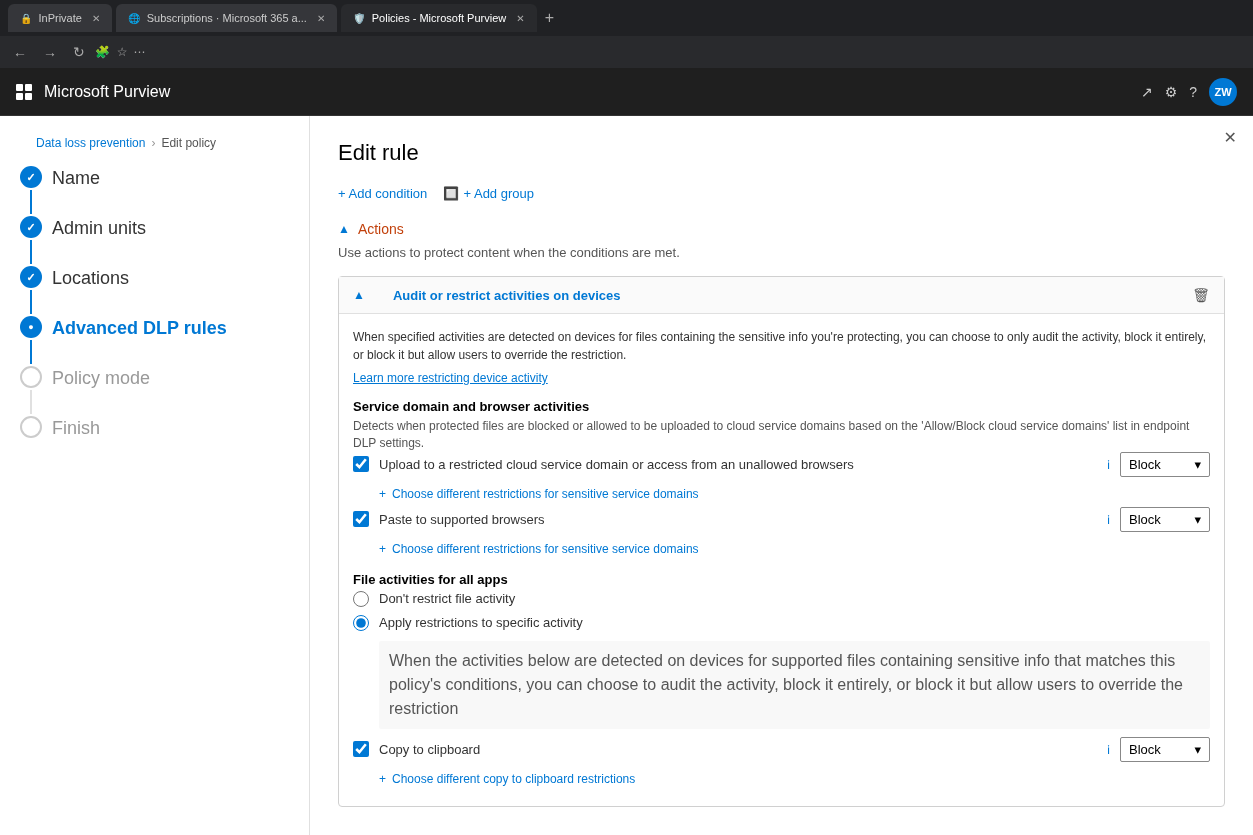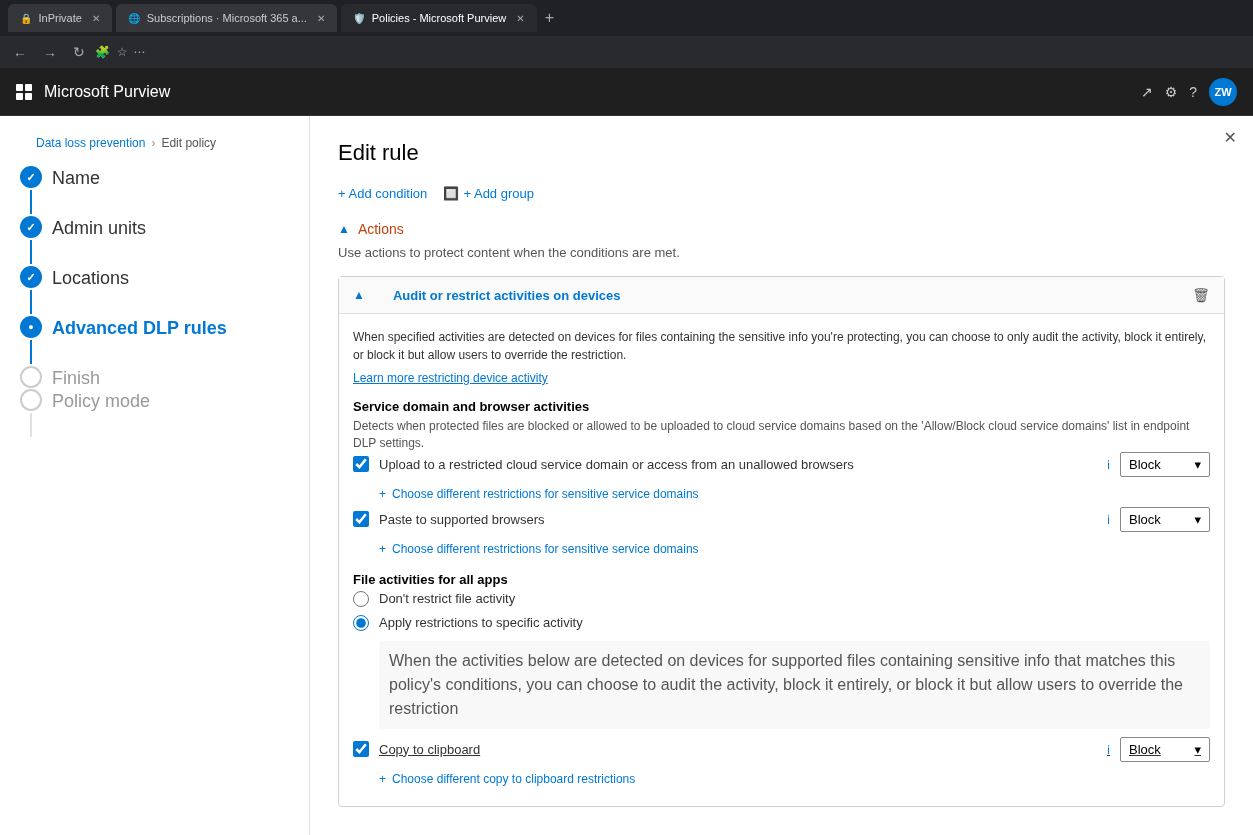--- a/index.html
+++ b/index.html
@@ -177,30 +177,30 @@
           <div class="wizard-step-indicator">
             <div class="wizard-circle active" style="font-size:9px;">●</div>
             <div class="wizard-line"></div>
           </div>
           <span class="wizard-step-label active">Advanced DLP rules</span>
         </div>
 
         <div class="wizard-step">
           <div class="wizard-step-indicator">
             <div class="wizard-circle inactive"></div>
+            <div class="wizard-line inactive"></div>
+          </div>
+          <span class="wizard-step-label inactive">Policy mode</span>
+        </div>
+
+        <div class="wizard-step">
+          <div class="wizard-step-indicator">
+            <div class="wizard-circle inactive"></div>
           </div>
           <span class="wizard-step-label inactive">Finish</span>
-        </div>
-
-        <div class="wizard-step">
-          <div class="wizard-step-indicator">
-            <div class="wizard-circle inactive"></div>
-            <div class="wizard-line inactive"></div>
-          </div>
-          <span class="wizard-step-label inactive">Policy mode</span>
         </div>
 
       </div>
     </div>
 
     <div class="content">
       <div class="content-panel">
         <span class="panel-close">✕</span>
         <h1 class="edit-rule-title">Edit rule</h1>
 
@@ -279,21 +279,21 @@
               </div>
 
               <div class="radio-option">
                 <div class="option-row">
                   <input type="radio" class="radio-input" name="file-restriction" checked="" style="">
                   <span class="option-label">Apply restrictions to specific activity</span>
                 </div>
                 <div class="radio-sub-desc">When the activities below are detected on devices for supported files containing sensitive info that matches this policy's conditions, you can choose to audit the activity, block it entirely, or block it but allow users to override the restriction</div>
               </div>
 
-              <div class="option-row" style="text-decoration:underline;">
+              <div class="option-row" style="">
                 <div class="option-row-main">
                   <input type="checkbox" class="checkbox-input" checked="" style="">
                   <span class="option-label">Copy to clipboard</span>
                   <span class="info-icon">ℹ</span>
                 </div>
                 <div class="dropdown-select">
                   <span>Block</span>
                   <span>▾</span>
                 </div>
               </div>

